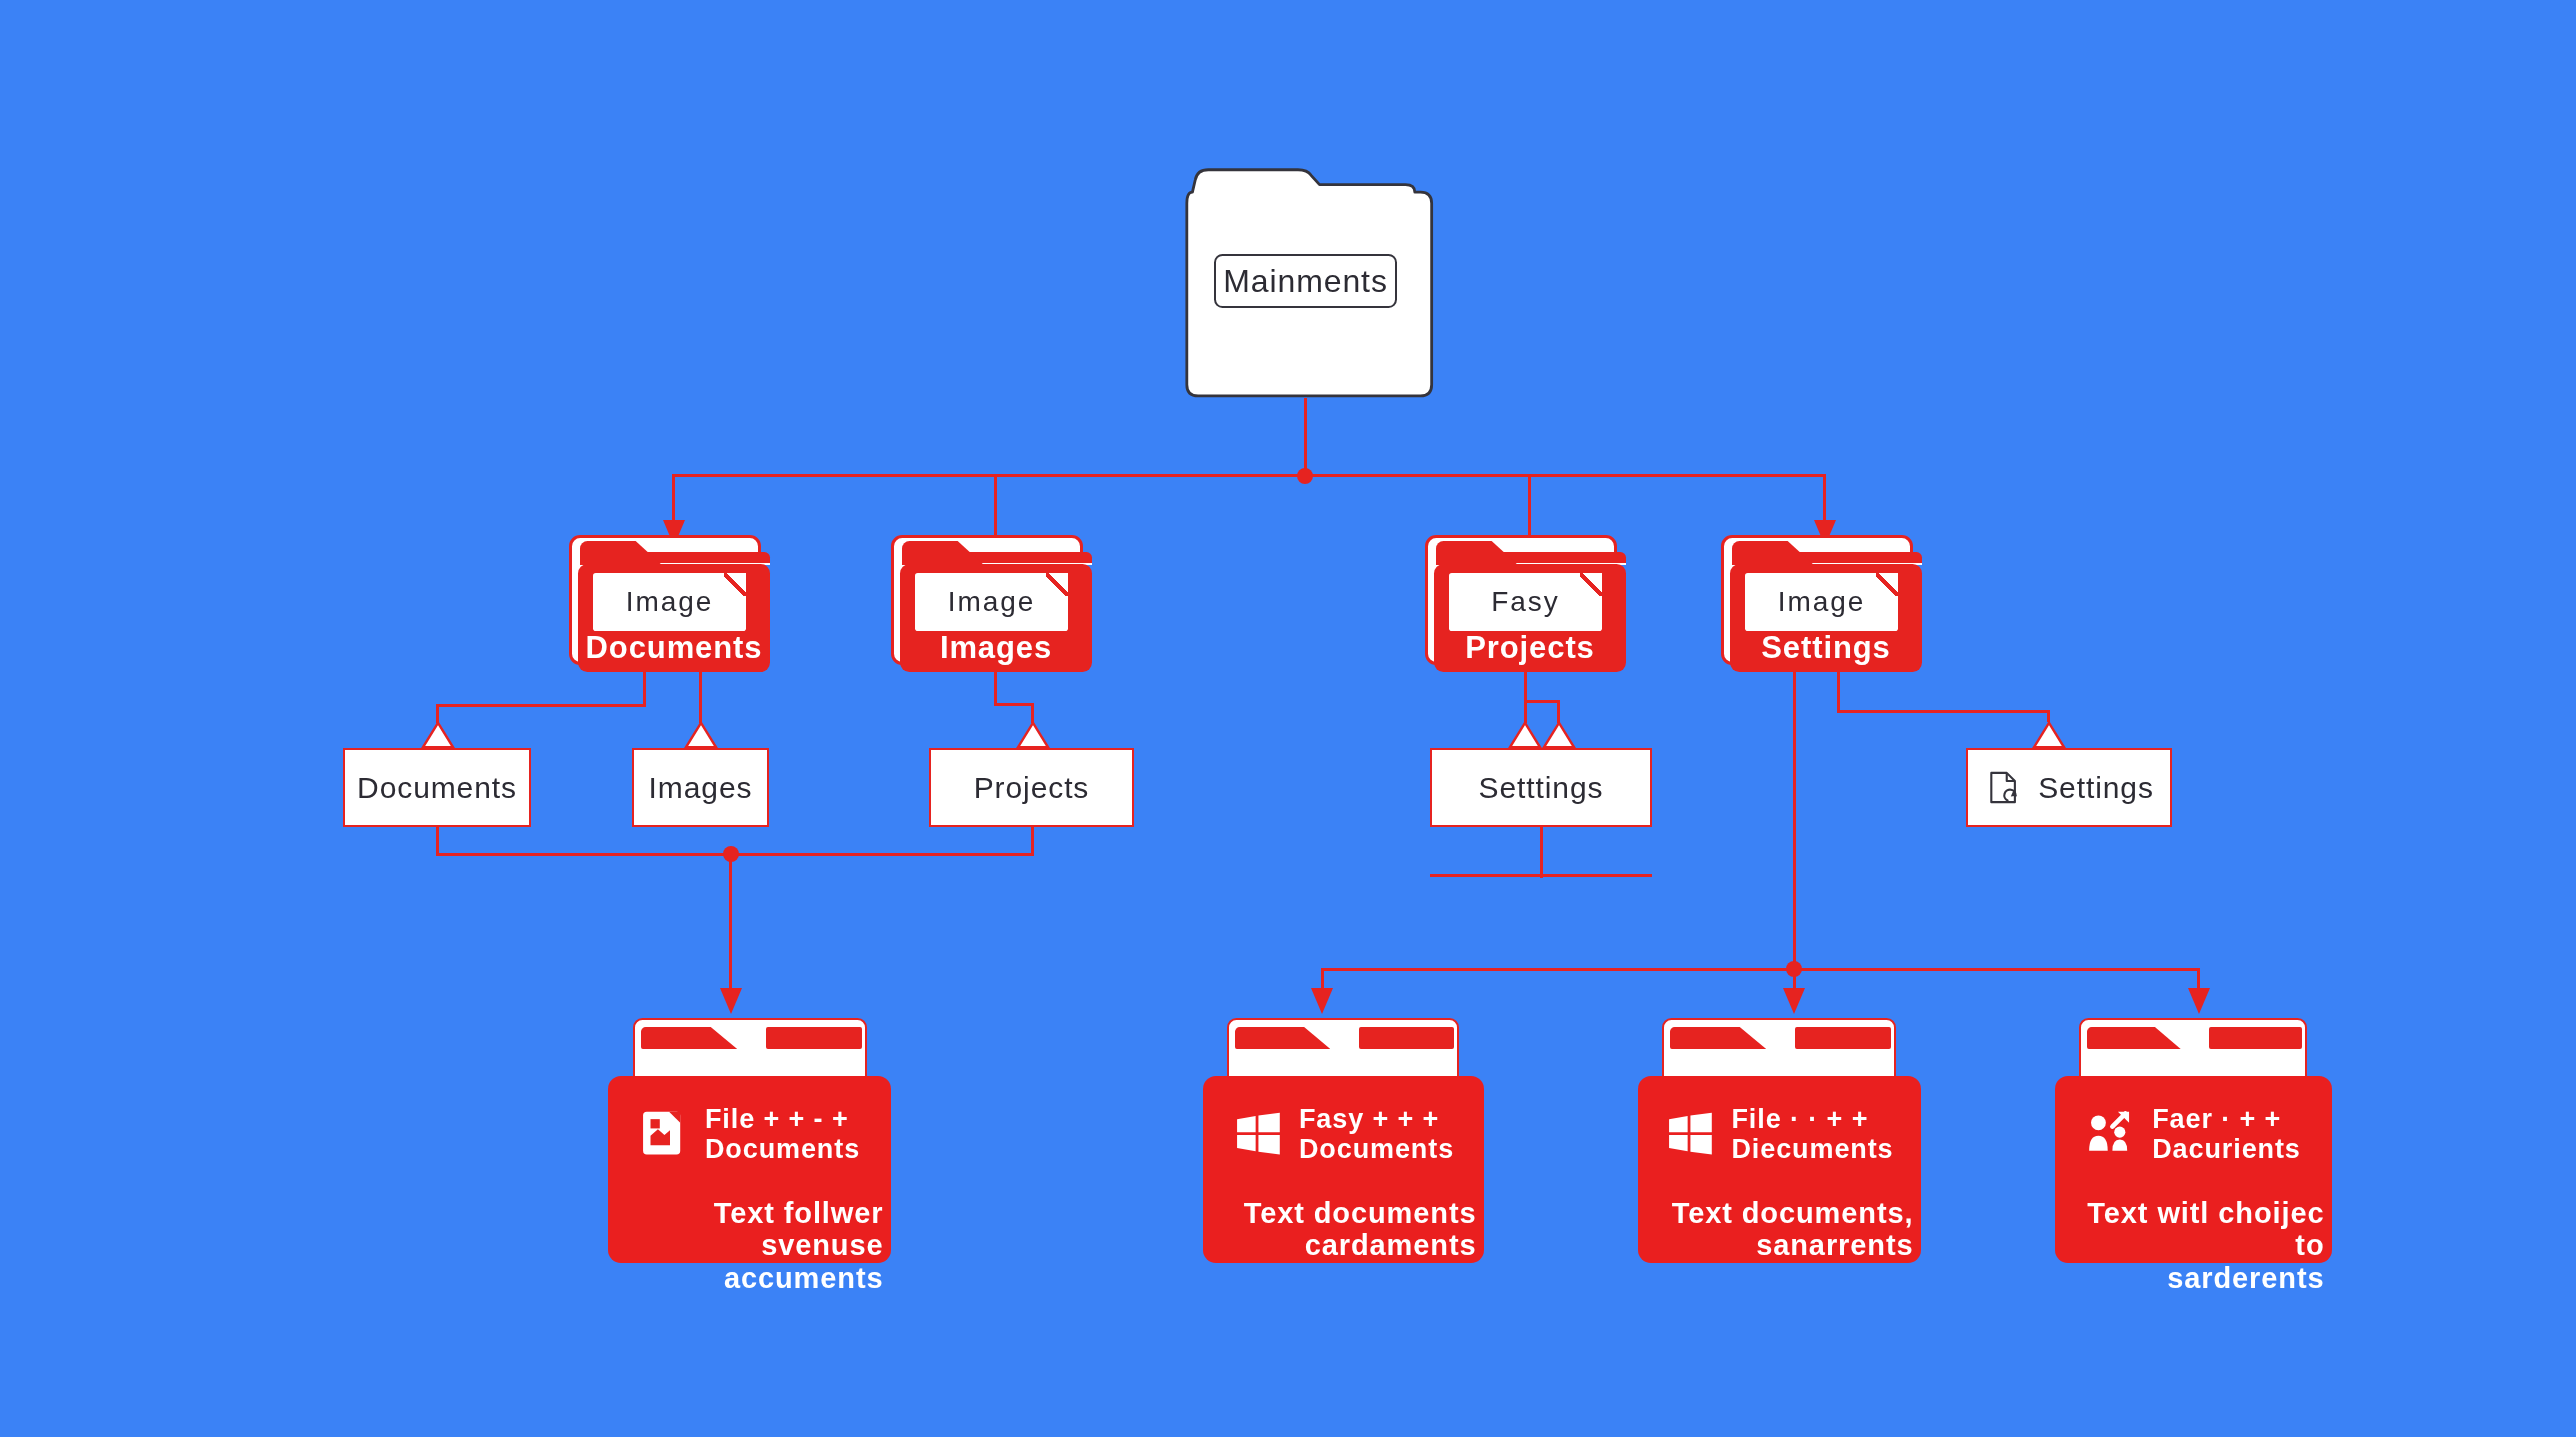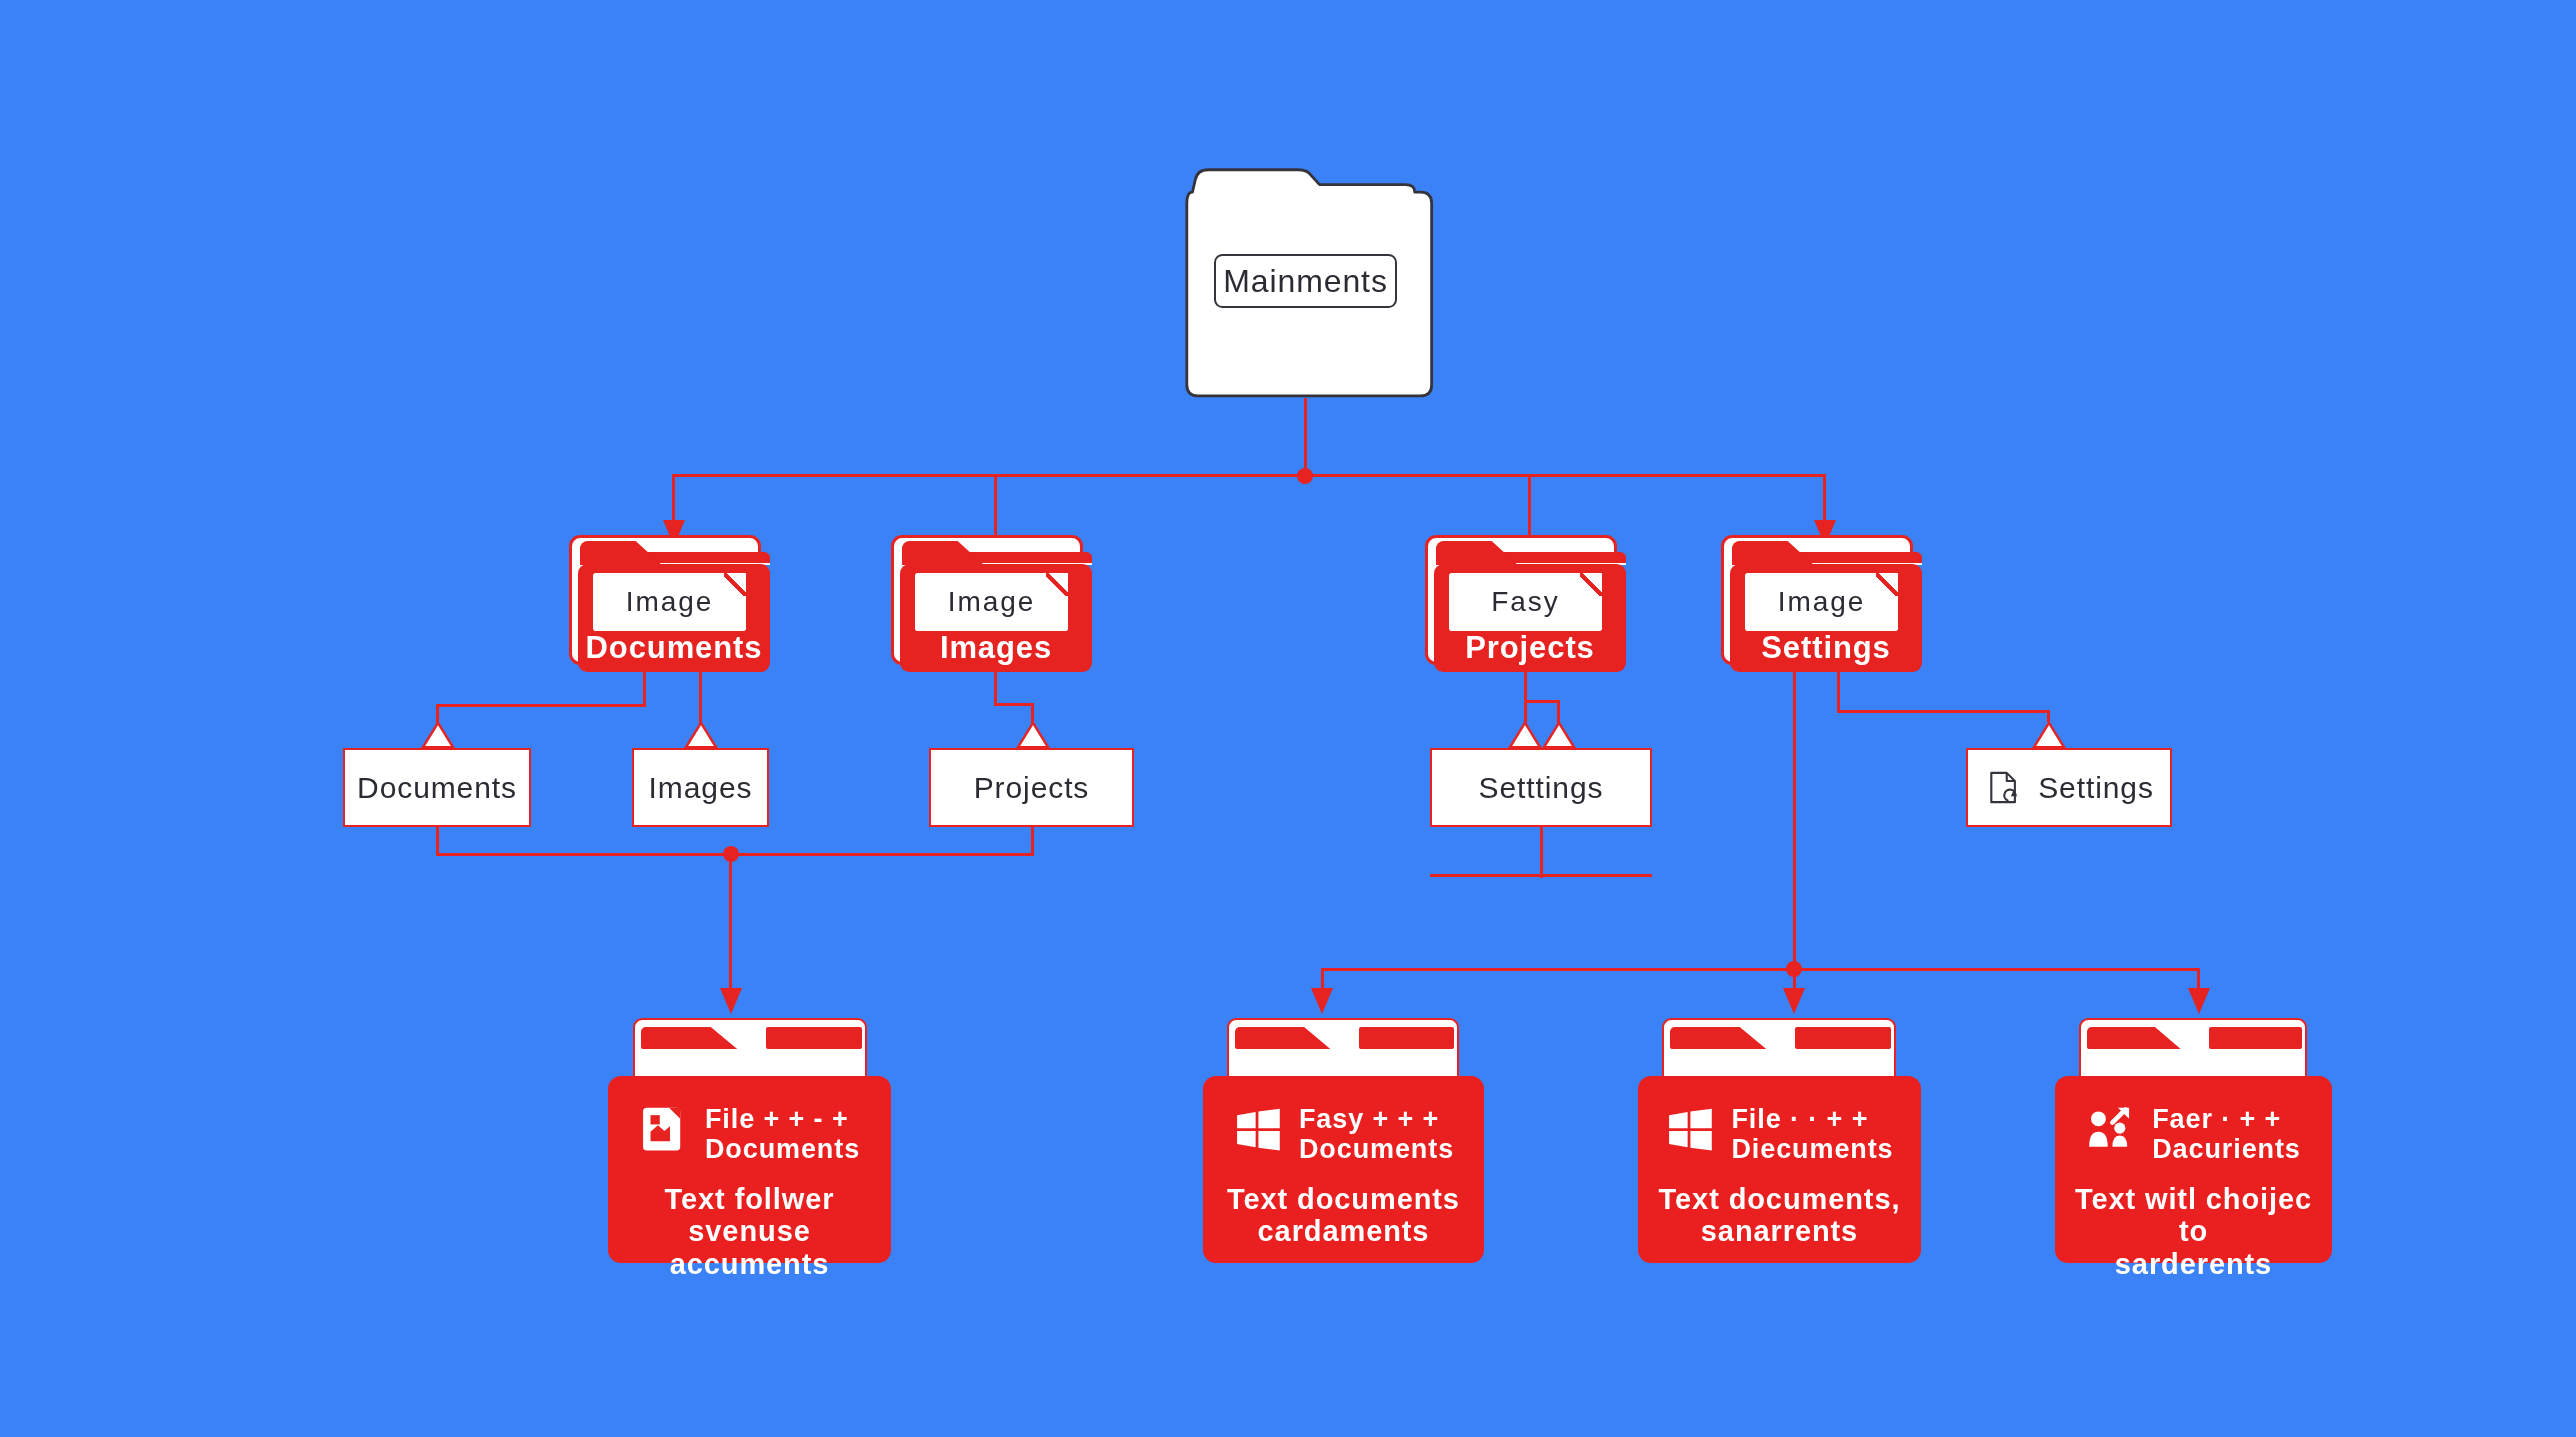--- a/index.html
+++ b/index.html
@@ -55,24 +55,24 @@
 
   
   .cardback{position:absolute;height:60px;background:#fff;border:2.8px solid var(--red);
     border-radius:9.4px 9.4px 0 0;}
   .cardback .bandL{position:absolute;left:5.6px;top:6.6px;width:42%;height:22.5px;background:var(--red);
     border-radius:4.7px 0 0 1.9px;clip-path:polygon(0 0,72% 0,100% 100%,0 100%);}
   .cardback .bandR{position:absolute;left:57%;top:6.6px;right:1.5%;height:22.5px;background:var(--red);
     border-radius:1.9px;}
   .card{position:absolute;height:187px;background:var(--red-bright);border-radius:13px;
     color:#fff;z-index:2;}
-  .card .head{position:absolute;left:0;right:0;top:28px;display:flex;align-items:flex-start;
+  .card .head{position:absolute;left:0;right:0;top:28px;display:flex;align-items:center;
     justify-content:center;gap:17px;}
   .card .head .ttl{text-align:left;font-weight:bold;font-size:27px;line-height:1.12;letter-spacing:0.9px;}
-  .card .body{position:absolute;left:7.5px;right:7.5px;top:107px;text-align:center;
+  .card .body{position:absolute;left:7.5px;right:7.5px;top:121px;text-align:right;
     font-weight:bold;font-size:29px;line-height:1.12;letter-spacing:0.9px;}
   .cicon{width:49px;height:52px;flex:0 0 auto;}
 </style>
 </head>
 <body>
 
 <div id="canvas">
 
   <div class="root-folder">
     <svg width="271" height="236" viewBox="0 0 290 252">

